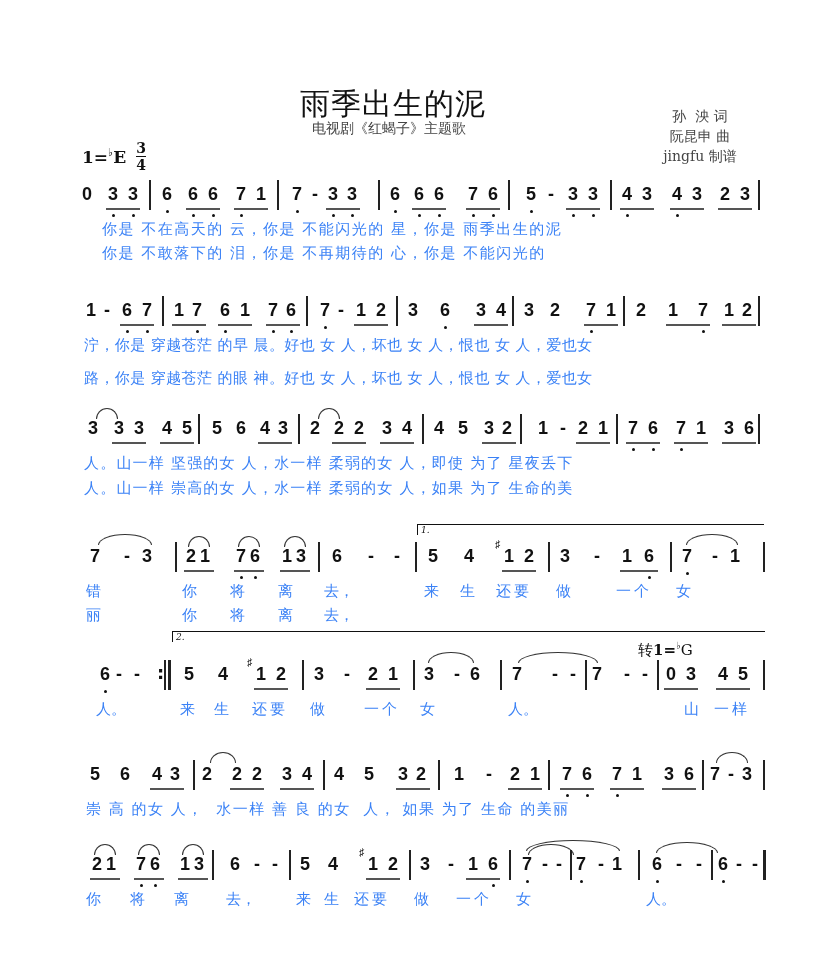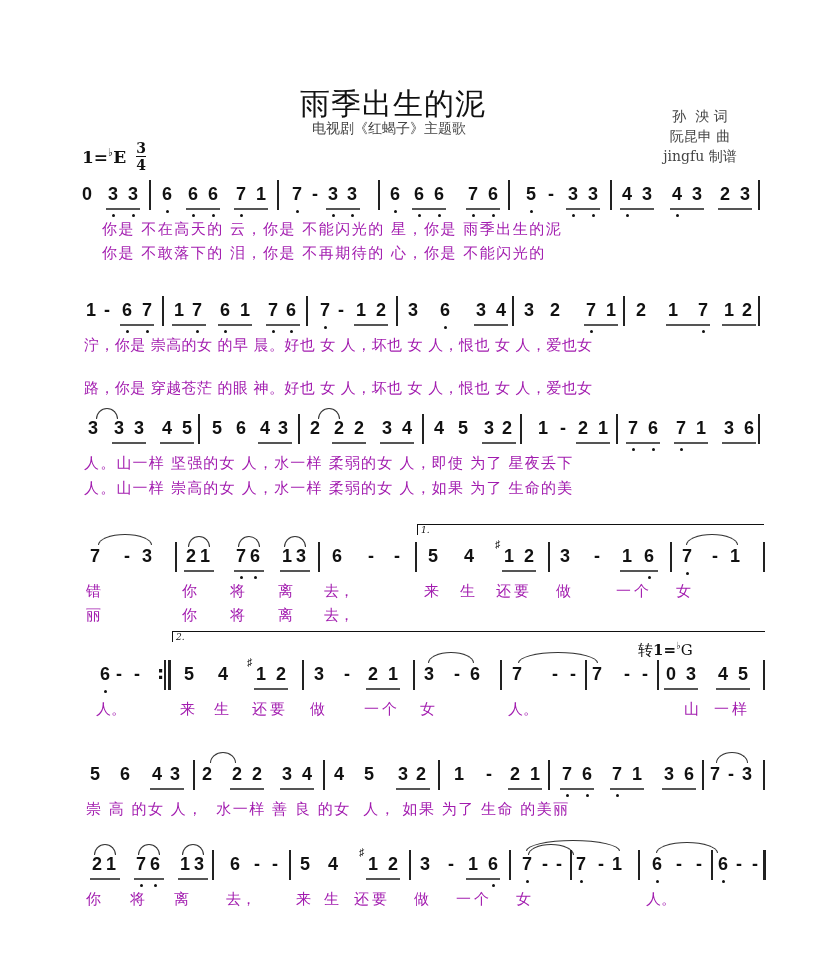--- a/index.html
+++ b/index.html
@@ -16,21 +16,21 @@
   .line { position: absolute; left: 0; width: 838px; }
   .notes { position: absolute; left: 0; top: 0; height: 30px; width: 838px; }
   .n { position: absolute; top: 0; font-family: "Liberation Sans", sans-serif; font-weight: bold; font-size: 18px; width: 14px; text-align: center; }
   .n.dot-below::after { content: ""; position: absolute; left: 6px; top: 26px; width: 3px; height: 3px; border-radius: 50%; background: #111; }
   .n.ul-dot::after { top: 30px; }
   .n.sharp::before { content: "♯"; position: absolute; left: -7px; top: -8px; font-size: 11px; font-weight: normal; }
   .bar { position: absolute; top: -4px; width: 1.5px; height: 30px; background: #222; }
   .bar.final { width: 3px; }
   .ul { position: absolute; height: 1.5px; background: #555; top: 24px; }
   .slur { position: absolute; height: 10px; border: 1.5px solid #333; border-bottom: none; border-radius: 50% 50% 0 0 / 100% 100% 0 0; }
-  .lyr { position: absolute; font-family: "DejaVu Serif", serif; font-size: 15px; color: #a21caf; white-space: pre; letter-spacing: 0; }
+  .lyr { position: absolute; font-family: "DejaVu Serif", serif; font-size: 15px; color: #3b82f6; white-space: pre; letter-spacing: 0; }
   .volta { position: absolute; border-top: 1.5px solid #111; border-left: 1.5px solid #111; height: 10px; }
   .volta span { position: absolute; left: 3px; top: 0; font-size: 9px; font-family: "DejaVu Serif", serif; font-style: italic; }
   .modulate { position: absolute; font-family: "DejaVu Serif", serif; font-size: 15px; }
   .modulate b { font-weight: bold; }
   .modulate sup { font-size: 10px; }
   .repeat { position: absolute; font-weight: bold; font-size: 18px; }
 </style>
 </head>
 <body>
 
@@ -136,22 +136,22 @@
     <span class="bar" style="left:623px"></span>
     <span class="n" style="left:634px">2</span>
     <span class="n" style="left:666px">1</span>
     <span class="n dot-below ul-dot" style="left:696px">7</span>
     <span class="ul" style="left:666px;width:44px"></span>
     <span class="n" style="left:722px">1</span>
     <span class="n" style="left:740px">2</span>
     <span class="ul" style="left:722px;width:34px"></span>
     <span class="bar" style="left:758px"></span>
   </div>
-  <div class="lyr" style="left:84px;top:36px;letter-spacing:0.4px">泞，你是 崇高的女 的早 晨。好也 女 人，坏也 女 人，恨也 女 人，爱也女</div>
-  <div class="lyr" style="left:84px;top:79px;letter-spacing:0.4px">路，你是 穿越苍茫 的眼 神。好也 女 人，坏也 女 人，恨也 女 人，爱也女</div>
+  <div class="lyr" style="left:84px;top:36px;letter-spacing:0.4px">泞，你是 穿越苍茫 的早 晨。好也 女 人，坏也 女 人，恨也 女 人，爱也女</div>
+  <div class="lyr" style="left:84px;top:69px;letter-spacing:0.4px">路，你是 穿越苍茫 的眼 神。好也 女 人，坏也 女 人，恨也 女 人，爱也女</div>
 </div>
 
 <div class="line" style="top:418px">
   <div class="notes">
     <span class="slur" style="left:96px;top:-10px;width:20px"></span>
     <span class="n" style="left:86px">3</span>
     <span class="n" style="left:112px">3</span>
     <span class="n" style="left:132px">3</span>
     <span class="ul" style="left:112px;width:34px"></span>
     <span class="n" style="left:160px">4</span>

